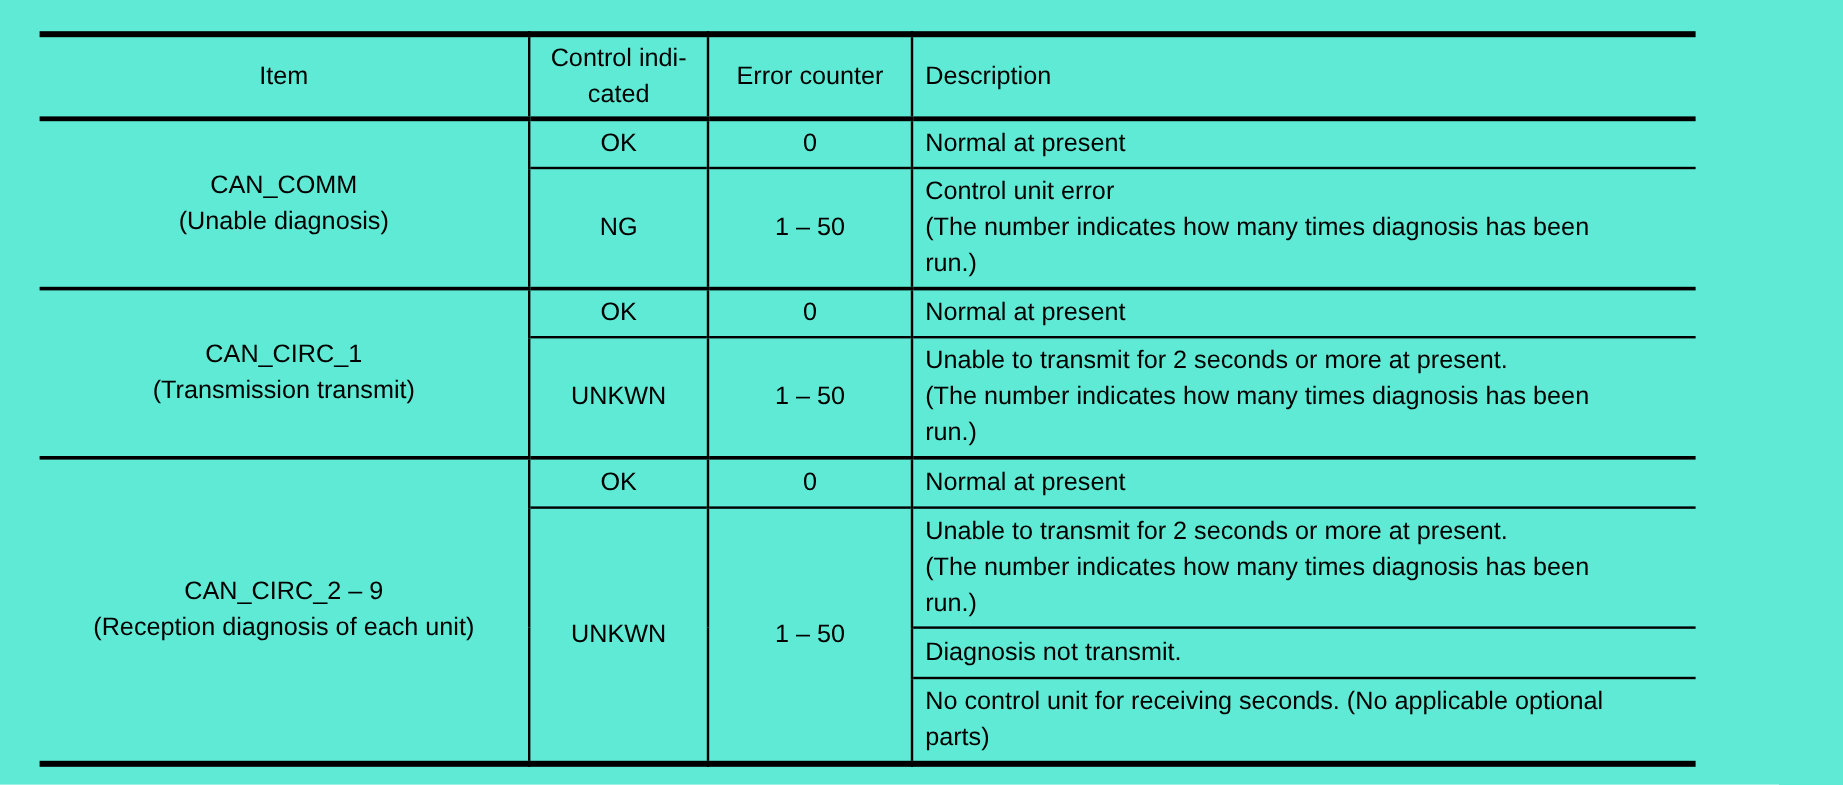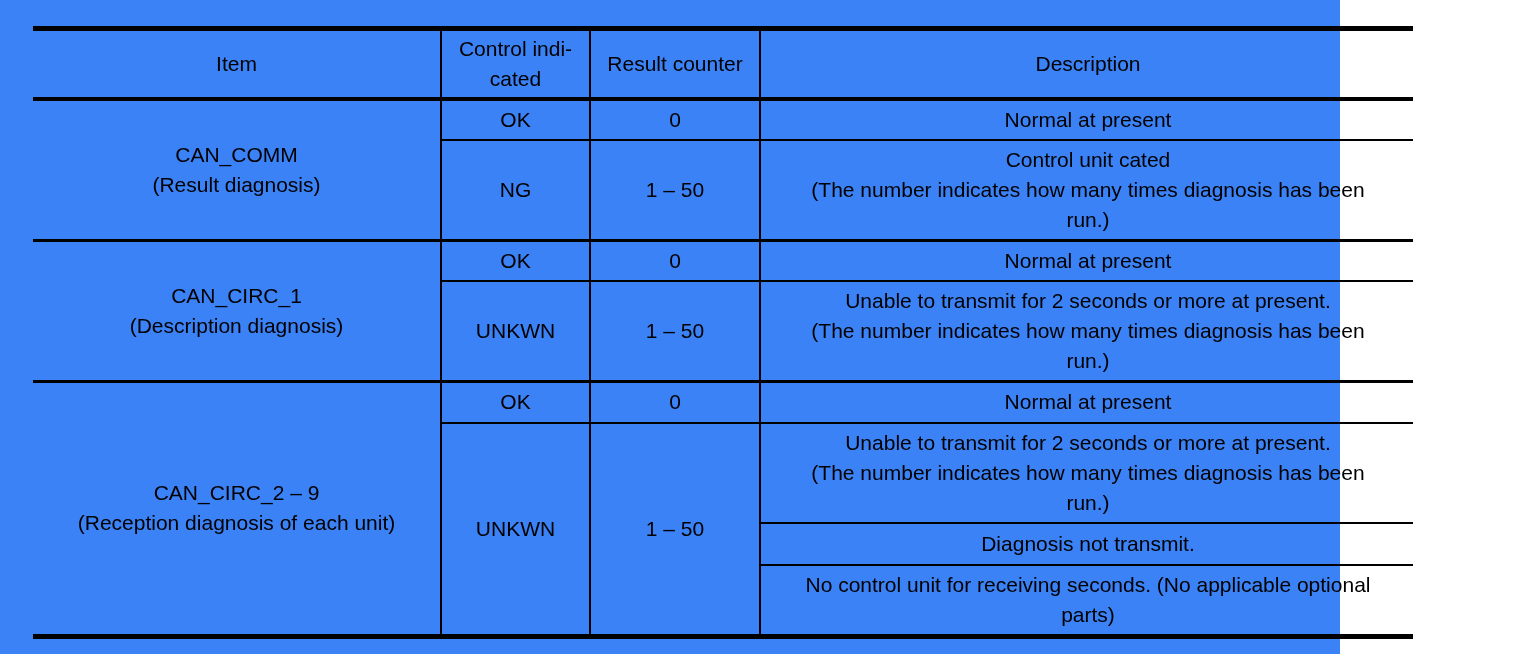--- a/index.html
+++ b/index.html
@@ -2,23 +2,23 @@
 <html><head>
 <meta charset="utf-8">
 <style>
   html, body {
     margin: 0;
     padding: 0;
     background: #ffffff;
   }
   .page {
     position: relative;
-    width: 1340px;
+    width: 1536px;
     height: 654px;
-    background: #3b82f6;
+    background: #5eead4;
     font-family: "Liberation Sans", "DejaVu Sans", sans-serif;
     color: #000000;
   }
   table.diag {
     position: absolute;
     left: 33px;
     top: 26px;
     width: 1380px;
     border-collapse: collapse;
     table-layout: fixed;
@@ -35,21 +35,21 @@
 
   th, td {
     font-weight: normal;
     padding: 0;
     vertical-align: middle;
     white-space: pre-line;
     overflow: hidden;
   }
   .c-item, .c-result, .c-error { text-align: center; }
   .c-desc {
-    text-align: center;
+    text-align: left;
     padding: 4px 8px 4px 10px;
   }
   thead th { border-bottom: 4px solid #000; }
   .bl  { border-left: 2px solid #000; }
   .bt2 { border-top: 2px solid #000; }
   .bt3 { border-top: 3px solid #000; }
 
   tr.rh-head { height: 70px; }
   tr.rh-s    { height: 41px; }
   tr.rh-l    { height: 99px; }
@@ -66,44 +66,44 @@
       <col class="col-item">
       <col class="col-result">
       <col class="col-error">
       <col class="col-desc">
     </colgroup>
     <thead>
       <tr class="rh-head">
         <th class="c-item">Item</th>
         <th class="c-result bl">Control indi-
 cated</th>
-        <th class="c-error bl">Result counter</th>
+        <th class="c-error bl">Error counter</th>
         <th class="c-desc bl">Description</th>
       </tr>
     </thead>
     <tbody>
 
       <tr class="rh-s">
         <td class="c-item" rowspan="2">CAN_COMM
-(Result diagnosis)</td>
+(Unable diagnosis)</td>
         <td class="c-result bl">OK</td>
         <td class="c-error bl">0</td>
         <td class="c-desc bl">Normal at present</td>
       </tr>
       <tr class="rh-l">
         <td class="c-result bl bt2">NG</td>
         <td class="c-error bl bt2">1 – 50</td>
-        <td class="c-desc bl bt2">Control unit cated
+        <td class="c-desc bl bt2">Control unit error
 (The number indicates how many times diagnosis has been
 run.)</td>
       </tr>
 
       <tr class="rh-s">
         <td class="c-item bt3" rowspan="2">CAN_CIRC_1
-(Description diagnosis)</td>
+(Transmission transmit)</td>
         <td class="c-result bl bt3">OK</td>
         <td class="c-error bl bt3">0</td>
         <td class="c-desc bl bt3">Normal at present</td>
       </tr>
       <tr class="rh-l">
         <td class="c-result bl bt2">UNKWN</td>
         <td class="c-error bl bt2">1 – 50</td>
         <td class="c-desc bl bt2">Unable to transmit for 2 seconds or more at present.
 (The number indicates how many times diagnosis has been
 run.)</td>

